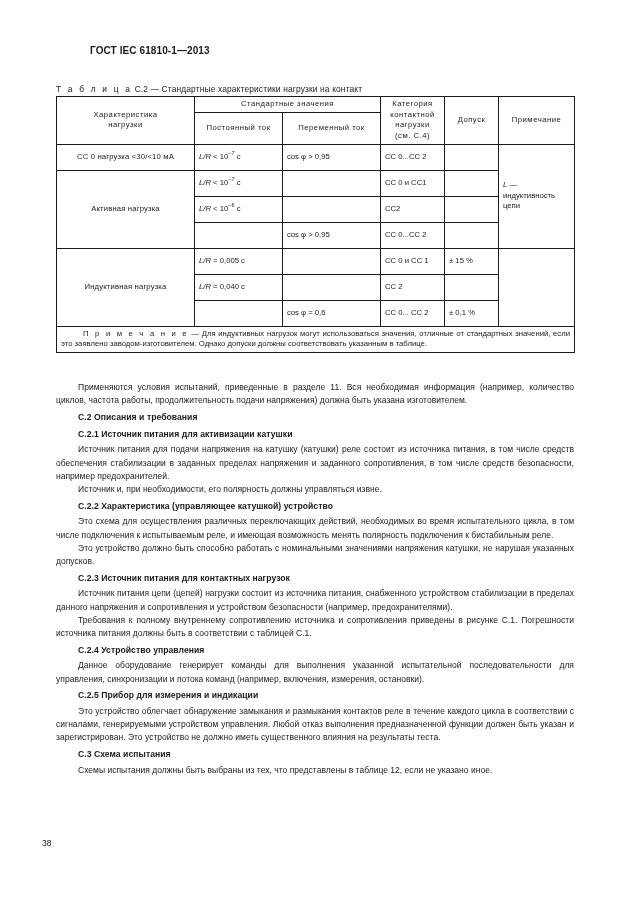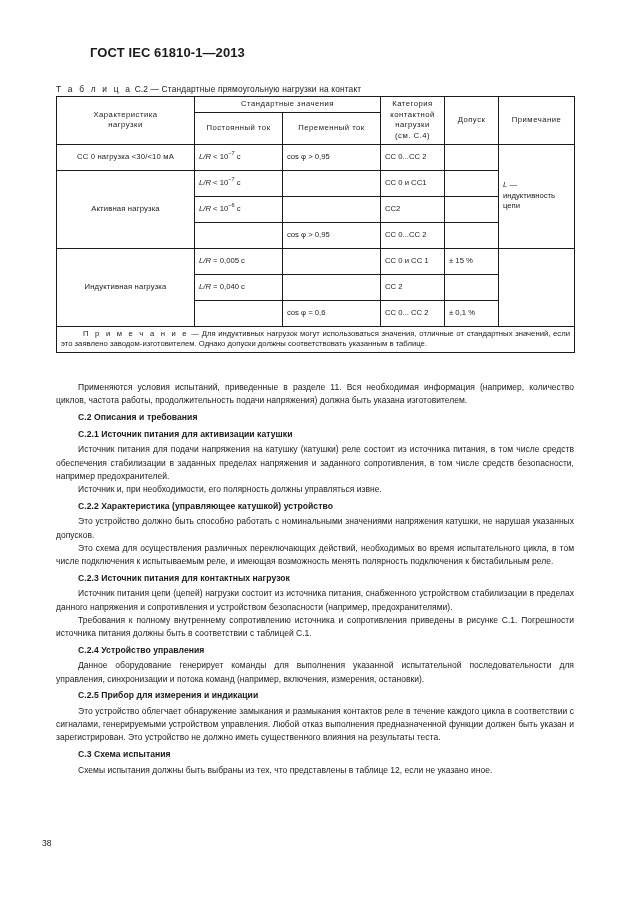--- a/index.html
+++ b/index.html
@@ -21,21 +21,21 @@
     height: 913px;
     box-sizing: border-box;
     padding: 0;
   }
 
   
   .doc-header {
     position: absolute;
     left: 56px;
     top: 45px;
-    font-size: 13px;
+    font-size: 10px;
     font-weight: bold;
     letter-spacing: 0.1px;
     white-space: nowrap;
     padding-left: 34px;
   }
 
   
   .table-caption {
     position: absolute;
     left: 56px;
@@ -137,21 +137,21 @@
 </style>
 </head>
 <body>
 
 <div class="page">
 
   <div class="doc-header">ГОСТ IEC 61810-1—2013</div>
 
   <div class="table-caption">
     <span class="sp-caption">Т а б л и ц а</span>
-    <span>С.2 — Стандартные прямоугольную нагрузки на контакт</span>
+    <span>С.2 — Стандартные характеристики нагрузки на контакт</span>
   </div>
 
   <div class="tbl-wrap">
     <table class="main">
       <colgroup>
         <col style="width:138px">
         <col style="width:88px">
         <col style="width:98px">
         <col style="width:64px">
         <col style="width:54px">
@@ -247,22 +247,22 @@
 
     <p class="para">Применяются условия испытаний, приведенные в разделе 11. Вся необходимая информация (например, количество циклов, частота работы, продолжительность подачи напряжения) должна быть указана изготовителем.</p>
 
     <h3 class="sub">С.2 Описания и требования</h3>
 
     <h3 class="sub">С.2.1 Источник питания для активизации катушки</h3>
     <p class="para">Источник питания для подачи напряжения на катушку (катушки) реле состоит из источника питания, в том числе средств обеспечения стабилизации в заданных пределах напряжения и заданного сопротивления, в том числе средств безопасности, например предохранителей.</p>
     <p class="para">Источник и, при необходимости, его полярность должны управляться извне.</p>
 
     <h3 class="sub">С.2.2 Характеристика (управляющее катушкой) устройство</h3>
+    <p class="para">Это схема для осуществления различных переключающих действий, необходимых во время испытательного цикла, в том числе подключения к испытываемым реле, и имеющая возможность менять полярность подключения к бистабильным реле.</p>
     <p class="para">Это устройство должно быть способно работать с номинальными значениями напряжения катушки, не нарушая указанных допусков.</p>
-    <p class="para">Это схема для осуществления различных переключающих действий, необходимых во время испытательного цикла, в том числе подключения к испытываемым реле, и имеющая возможность менять полярность подключения к бистабильным реле.</p>
 
     <h3 class="sub">С.2.3 Источник питания для контактных нагрузок</h3>
     <p class="para">Источник питания цепи (цепей) нагрузки состоит из источника питания, снабженного устройством  стабилизации в пределах данного напряжения и сопротивления и  устройством безопасности (например, предохранителями).</p>
     <p class="para">Требования к полному внутреннему сопротивлению источника и сопротивления приведены в рисунке С.1. Погрешности источника питания должны быть в соответствии с таблицей С.1.</p>
 
     <h3 class="sub">С.2.4 Устройство управления</h3>
     <p class="para">Данное оборудование генерирует команды для выполнения указанной испытательной последовательности для управления, синхронизации и потока команд (например, включения, измерения, остановки).</p>
 
     <h3 class="sub">С.2.5 Прибор для измерения и индикации</h3>
     <p class="para">Это устройство облегчает обнаружение замыкания и размыкания контактов реле в течение каждого цикла в соответствии с сигналами, генерируемыми устройством управления. Любой отказ выполнения предназначенной функции должен быть указан  и зарегистрирован. Это устройство не должно иметь существенного влияния на результаты теста.</p>

